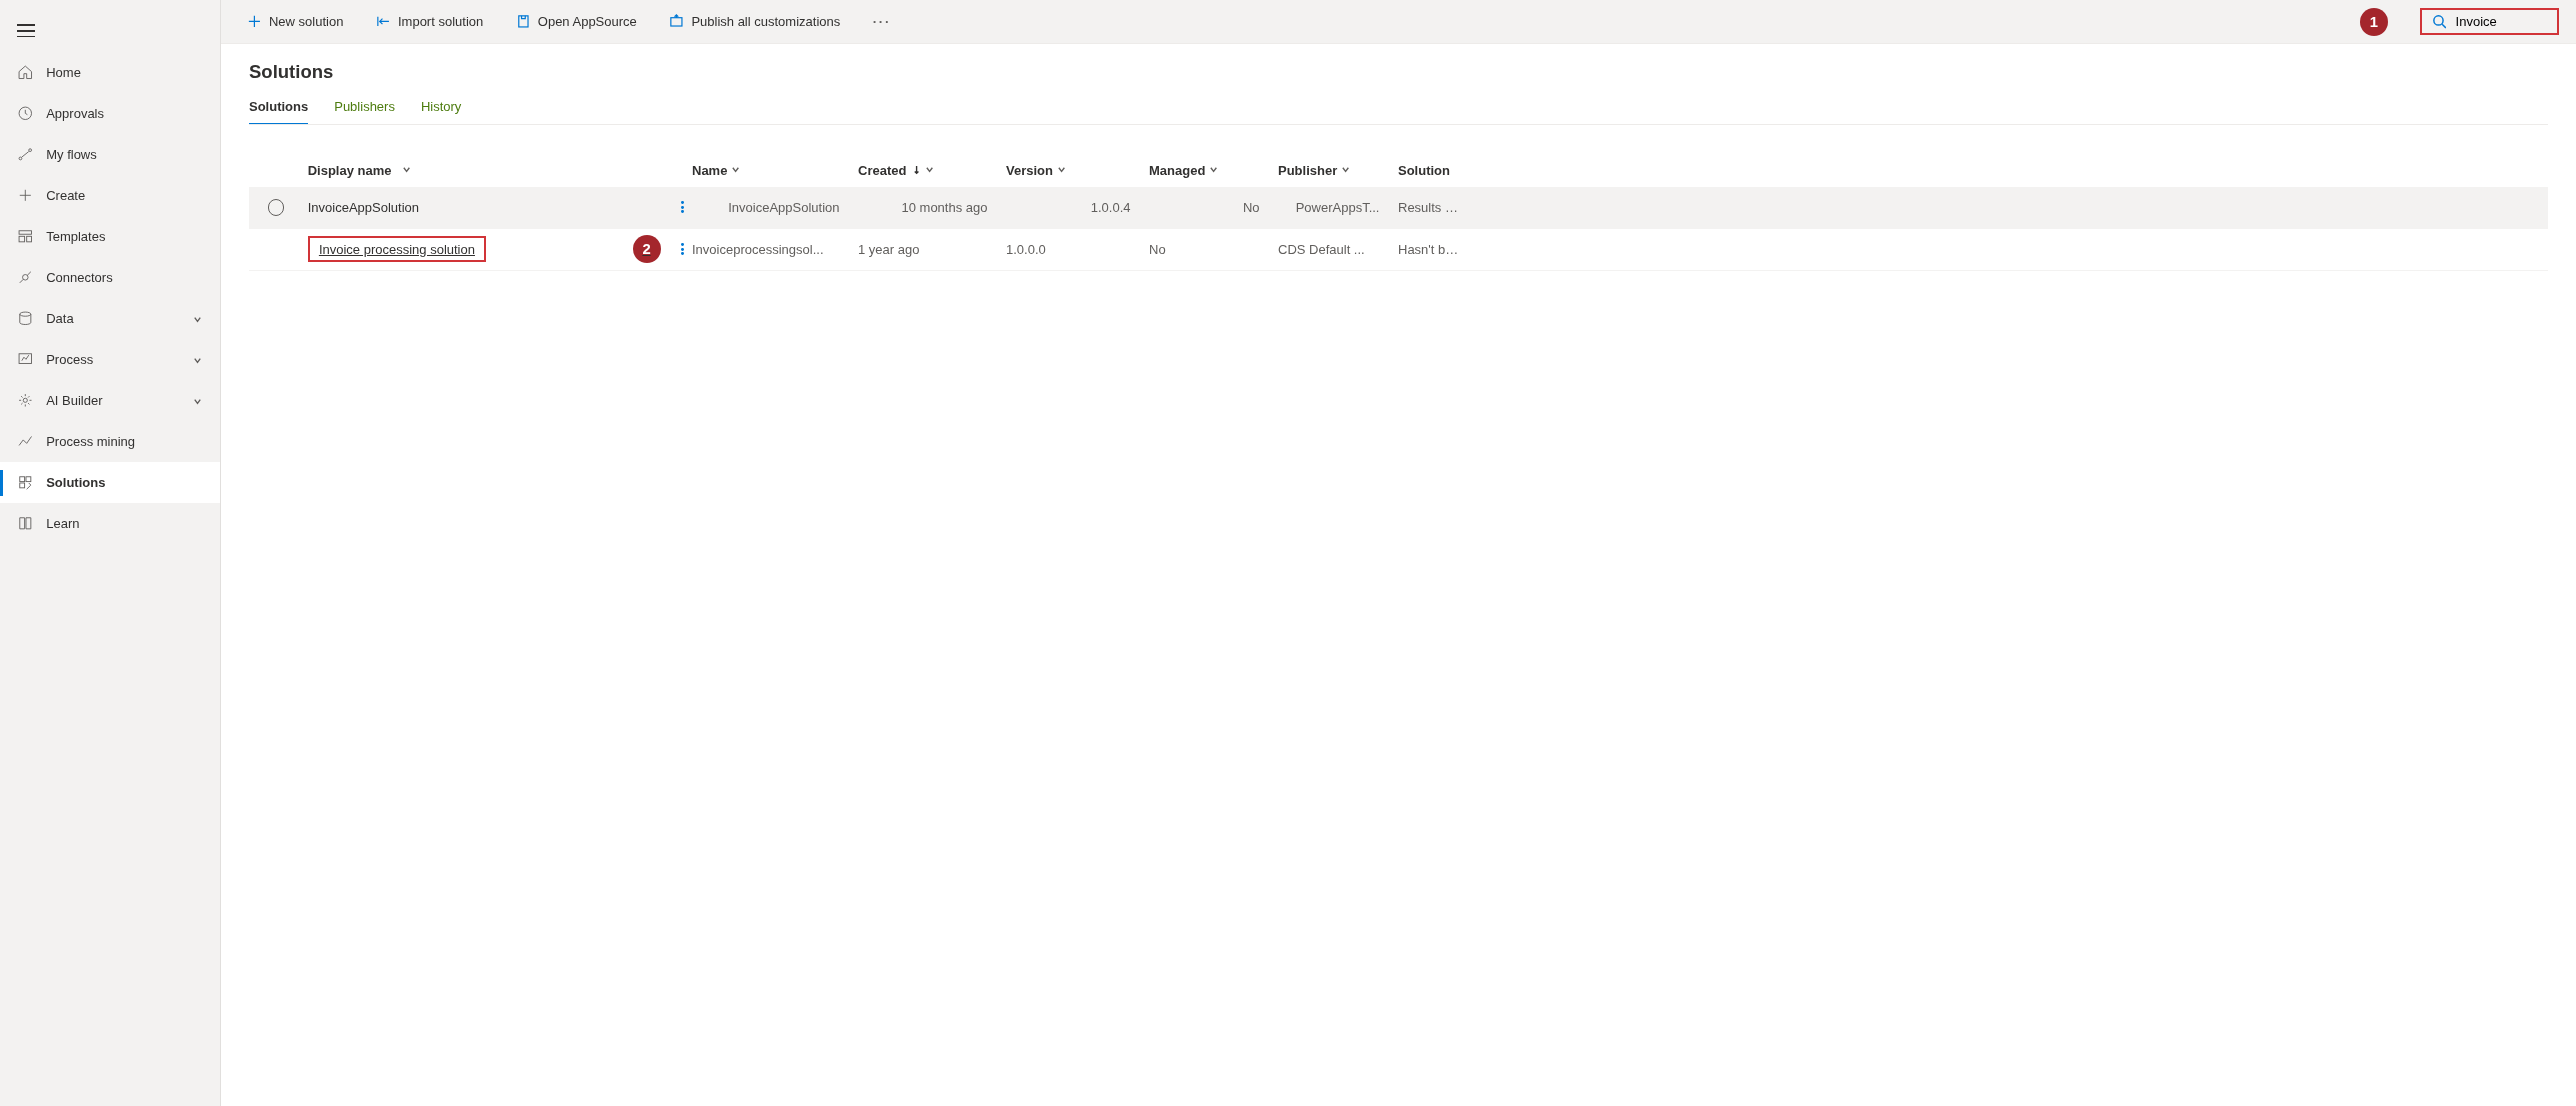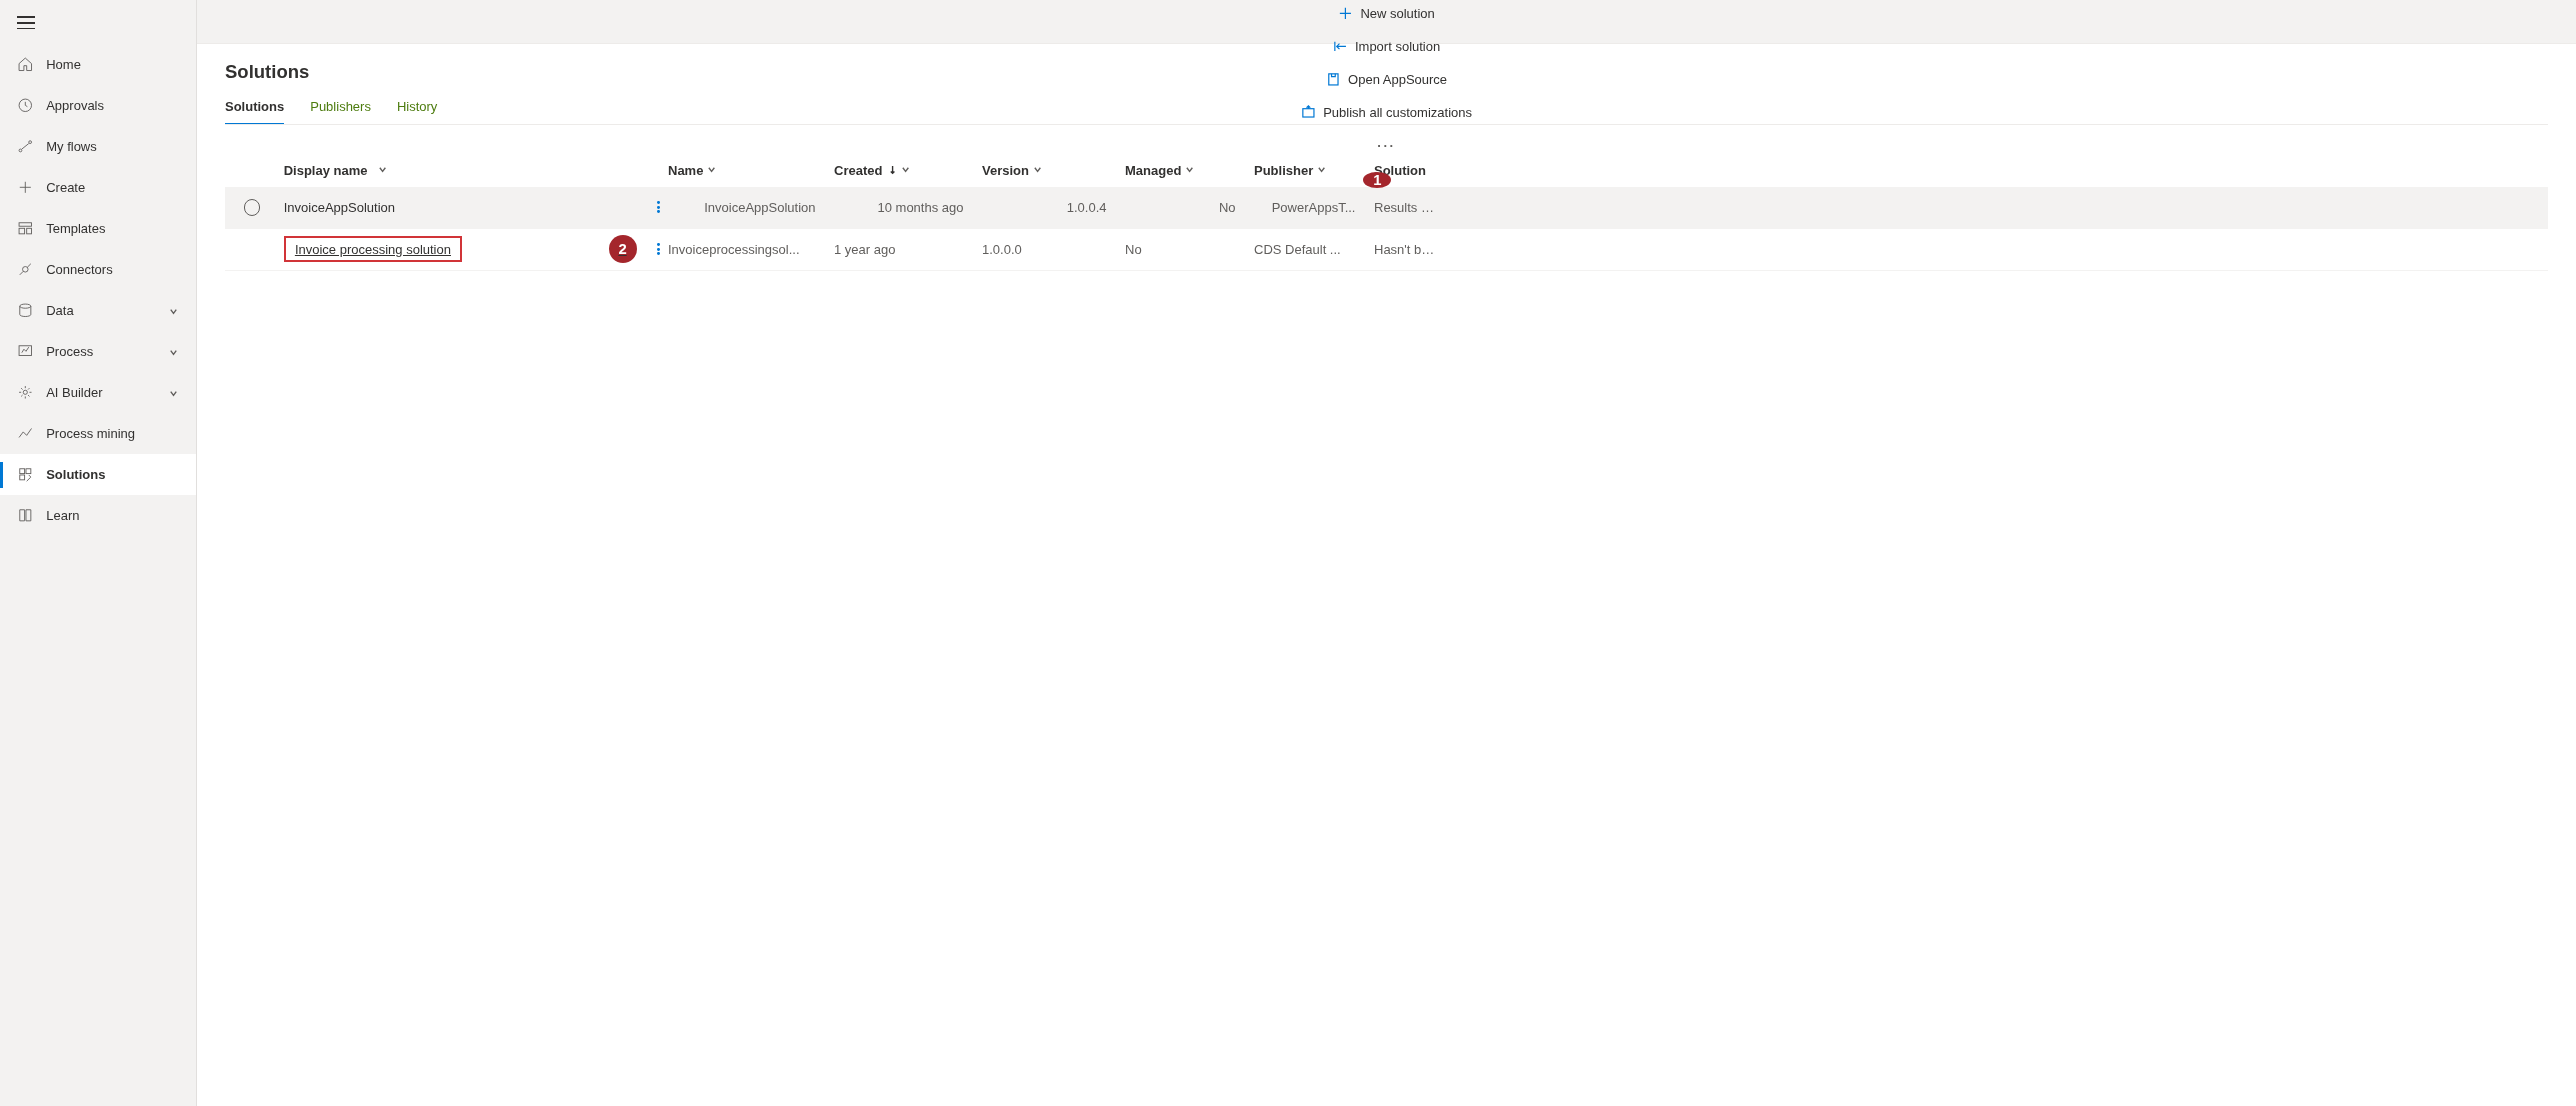--- a/index.html
+++ b/index.html
@@ -1,35 +1,35 @@
 <!DOCTYPE html>
 <html style="font-size:14.8px"><head>
   <meta charset="utf-8">
   <style>
     * { box-sizing: border-box; margin: 0; padding: 0; }
     body { font-family: 'Segoe UI', Tahoma, sans-serif; font-size: 13px; color: #323130; background: #fff; overflow: hidden; }
     .app { display: flex; height: 100vh; }
 
     
-    .sidebar { width: 197px; background: #f3f2f1; border-right: 0.9px solid #e1dfdd; padding-top: 9px; flex-shrink: 0; }
+    .sidebar { width: 221px; background: #f3f2f1; border-right: 0.9px solid #e1dfdd; padding-top: 17px; flex-shrink: 0; }
     .hamburger-wrap { padding: 7.4px 16.6px 14.8px; }
     .hamburger { width: 18.5px; height: 13px; display: flex; flex-direction: column; justify-content: space-between; cursor: pointer; }
     .hamburger span { height: 1.4px; background: #323130; }
     .nav-item { display: flex; align-items: center; padding: 9.2px 16.6px; cursor: pointer; min-height: 41px; position: relative; }
     .nav-item.active { background: #fff; font-weight: 600; }
     .nav-item.active::before { content:''; position:absolute; left:0; top:7.4px; bottom:7.4px; width:2.8px; background:#0078d4; }
     .nav-icon { width: 16.6px; height: 16.6px; margin-right: 13px; display: flex; align-items:center; justify-content:center; flex-shrink:0; }
     .nav-icon svg { width:16.6px; height:16.6px; stroke:#605e5c; fill:none; stroke-width:1.3; }
     .nav-label { flex: 1; }
     .nav-chevron { width: 11px; height: 11px; }
     .nav-chevron svg { width:11px; height:11px; stroke:#605e5c; fill:none; stroke-width:1.5; }
 
     
     .main { flex: 1; display: flex; flex-direction: column; min-width: 0; }
-    .cmdbar { display: flex; align-items: center; height: 44px; background: #f3f2f1; border-bottom: 0.9px solid #edebe9; padding: 0 16.6px; gap: 7px; flex-direction: column; }
+    .cmdbar { display: flex; align-items: center; height: 44px; background: #f3f2f1; border-bottom: 0.9px solid #edebe9; padding: 0 16.6px; gap: 14px; }
     .cmd-btn { display: flex; align-items: center; gap: 7.4px; padding: 5.5px 9.2px; cursor: pointer; border-radius: 1.8px; white-space: nowrap; }
     .cmd-icon { width:14.8px; height:14.8px; display:flex; align-items:center; justify-content:center; }
     .cmd-icon svg { width:14.8px; height:14.8px; stroke:#0078d4; fill:none; stroke-width:1.3; }
     .cmd-more { cursor:pointer; padding:5.5px 9.2px; letter-spacing:1.8px; font-weight:bold; color:#605e5c; }
     .cmd-spacer { flex:1; }
     .search-box { display:flex; align-items:center; gap:9.2px; padding:3.7px 9.2px; border:2.8px solid #d13438; min-width:139px; }
     .search-box svg { width:14.8px; height:14.8px; stroke:#0078d4; fill:none; stroke-width:1.6; }
     .search-input { border:none; outline:none; background:transparent; font-size:13px; width:74px; }
 
     .content { padding: 16.6px 28px; overflow-x:auto; }

